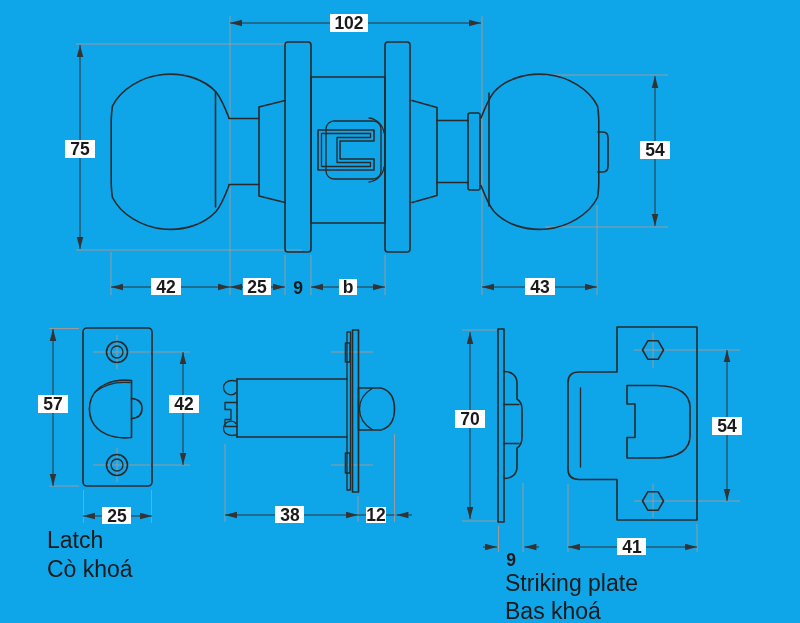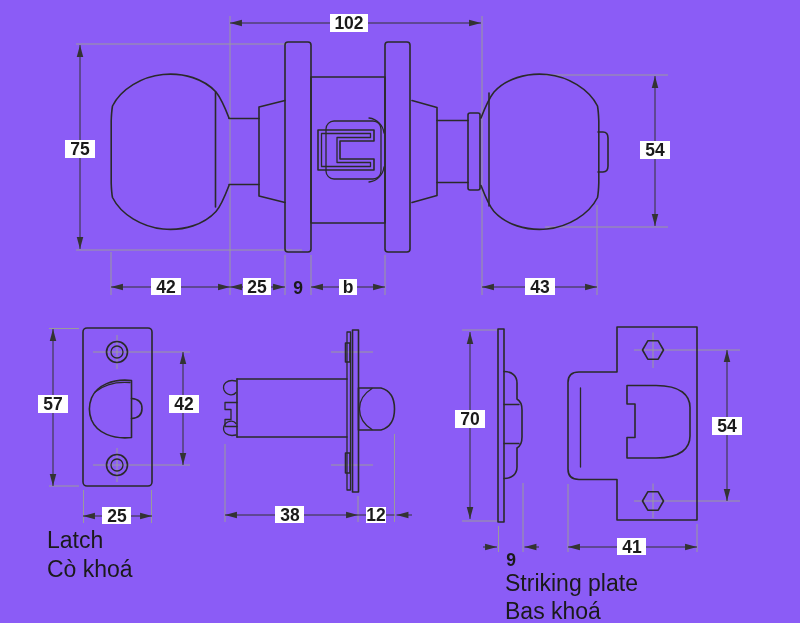--- a/index.html
+++ b/index.html
@@ -1,16 +1,16 @@
 <!DOCTYPE html>
 <html><head>
 <meta charset="utf-8">
 <style>
   html,body{margin:0;padding:0;background:#fff;}
-  .stage{position:relative;width:800px;height:623px;background:#8b5cf6;overflow:hidden;
+  .stage{position:relative;width:800px;height:623px;background:#0ea5e9;overflow:hidden;
          font-family:"Liberation Sans", sans-serif;}
   svg{display:block;}
   .obj{fill:none;stroke:#2a2a2a;stroke-width:1.6;stroke-linecap:round;stroke-linejoin:round;}
   .obj-thin{fill:none;stroke:#2a2a2a;stroke-width:1.3;stroke-linecap:round;stroke-linejoin:round;}
   .ext{fill:none;stroke:#9b9b9b;stroke-width:1;}
   .dim{fill:none;stroke:#333;stroke-width:1;}
   .lbg{fill:#fff;stroke:none;}
   .dimtxt{font-size:17.5px;font-weight:bold;fill:#1a1a1a;text-anchor:middle;}
   .captxt{font-size:23px;fill:#1a1a1a;text-anchor:start;}
 </style>

